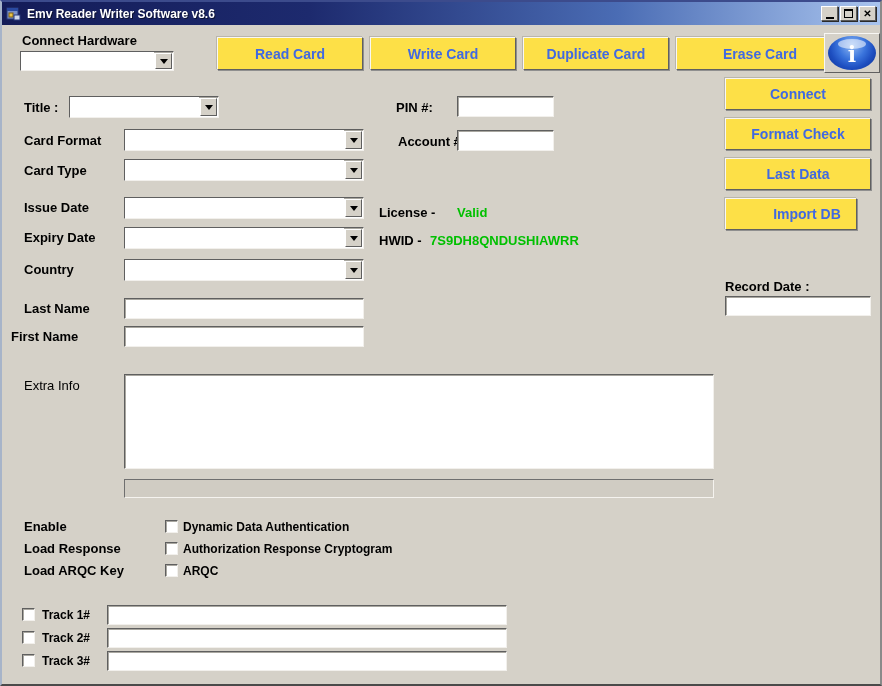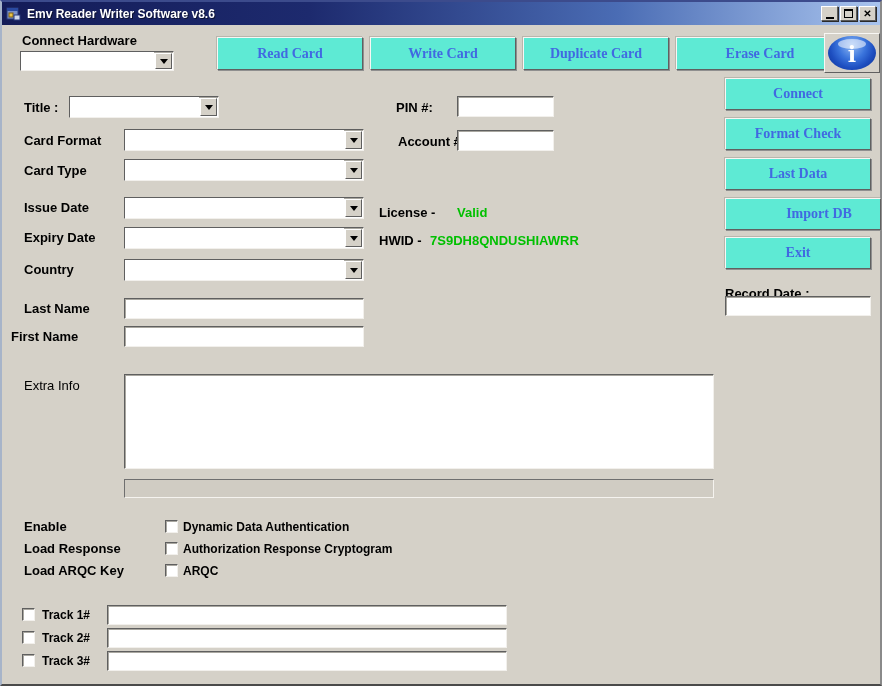--- a/index.html
+++ b/index.html
@@ -34,26 +34,26 @@
   }
   .glyph-min { width:8px; height:2px; background:#000; margin-top:8px; }
   .glyph-max { width:9px; height:9px; border:1px solid #000; border-top-width:2px; }
   .glyph-close { font-size:10px; line-height:10px; font-weight:bold; }
 
   
   .lbl { position:absolute; font-size:13px; font-weight:bold; color:#000; white-space:nowrap; }
   .lbl-normal { font-weight:normal; }
 
   .btn3d {
-    position:absolute; background:#5eead4;
+    position:absolute; background:#fde047;
     border:1px solid; border-color:#f8f7f4 #606060 #606060 #f8f7f4;
     box-shadow:1px 1px 0 #8f8f8f, -1px -1px 0 #b9b5ac;
     color:#4169e1; font-weight:bold; font-size:14px;
     display:flex; align-items:center; justify-content:center;
-    cursor:pointer; font-family:Liberation Serif, serif;
+    cursor:pointer; font-family:Liberation Sans, sans-serif;
   }
 
   .sunken {
     position:absolute; background:#ffffff;
     border:1px solid; border-color:#5f5f5f #f2f0ec #f2f0ec #5f5f5f;
     box-shadow:inset 1px 1px 0 #a9a7a0;
   }
   .tb { height:21px; }
 
   .combo { display:flex; }
@@ -212,24 +212,23 @@
 
   <div class="lbl" style="left:377px; top:203px;">License -</div>
   <div class="grn" style="left:455px; top:203px;">Valid</div>
 
   <div class="lbl" style="left:377px; top:231px;">HWID -</div>
   <div class="grn" style="left:428px; top:231px;">7S9DH8QNDUSHIAWRR</div>
 
   <div class="btn3d" style="left:723px; top:76px; width:146px; height:32px;">Connect</div>
   <div class="btn3d" style="left:723px; top:116px; width:146px; height:32px;">Format Check</div>
   <div class="btn3d" style="left:723px; top:156px; width:146px; height:32px;">Last Data</div>
-  <div class="btn3d" style="left:723px; top:196px; width:156px; height:32px;padding-left:32px;">Import DB</div>
-  <div class="btn3d" style="left:723px; top:235px; width:146px; height:32px;">Exit</div>
-
-  <div class="lbl" style="left:723px; top:277px;margin-top:7px;">Record Date :</div>
+  <div class="btn3d" style="left:723px; top:196px; width:132px; height:32px;padding-left:32px;">Import DB</div>
+
+  <div class="lbl" style="left:723px; top:277px;">Record Date :</div>
   <div class="sunken" style="left:723px; top:294px; width:146px; height:20px;"></div>
 
   <div class="lbl" style="left:22px; top:517px;">Enable</div>
   <div class="checkbox" style="left:163px; top:518px;"></div>
   <div class="lbl cb-lbl" style="left:181px; top:518px;">Dynamic Data Authentication</div>
 
   <div class="lbl" style="left:22px; top:539px;">Load Response</div>
   <div class="checkbox" style="left:163px; top:540px;"></div>
   <div class="lbl cb-lbl" style="left:181px; top:540px;">Authorization Response Cryptogram</div>
 

